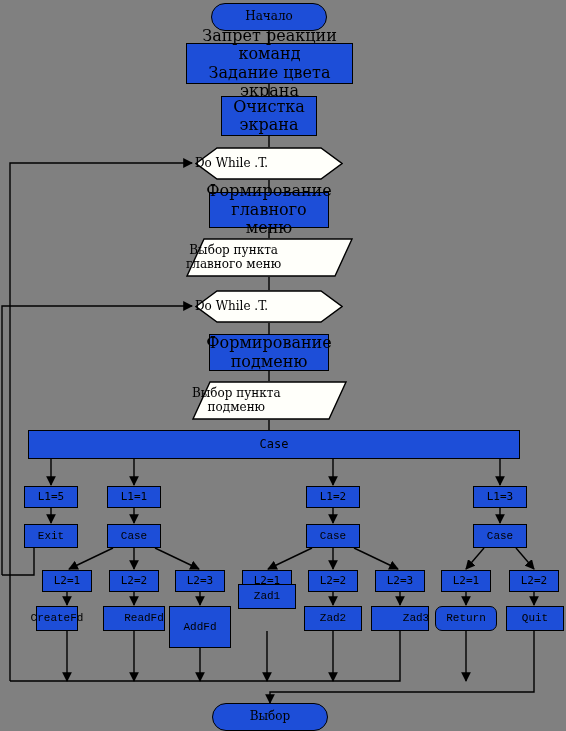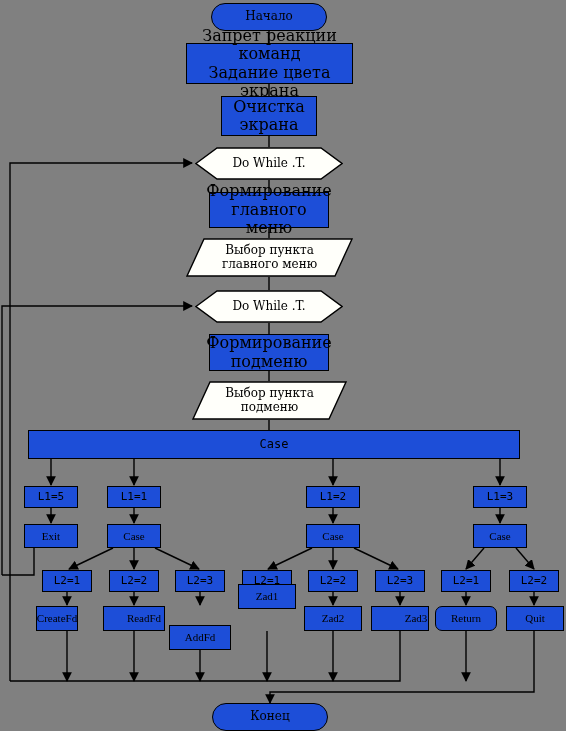--- a/index.html
+++ b/index.html
@@ -38,30 +38,29 @@
     border-radius: 999px;
     font-size: 12px;
   }
   .process { font-size: 16px; }
   .smallbox {
     font-size: 11px;
     font-family: "DejaVu Sans Mono", "Liberation Mono", monospace;
   }
   .tinybox {
     font-size: 11px;
-    font-family: Liberation Serif, serif;
+    font-family: Liberation Mono, monospace;
     text-align: right;
   }
   .casebar { font-size: 12px; font-family: "DejaVu Sans Mono", "Liberation Mono", monospace; }
   .shape {
     position: absolute;
     box-sizing: border-box;
     display: flex;
     align-items: center;
-    justify-content: center;
     text-align: center;
     color: #000;
     line-height: 1.15;
     white-space: pre-line;
     font-size: 12px;
   }
   .shape .lbl { position: relative; z-index: 2; }
   .shape svg { position: absolute; left: 0; top: 0; }
 </style>
 </head>
@@ -204,22 +203,22 @@
   <div class="node smallbox" style="left:109px; top:570px; width:50px; height:22px;">L2=2</div>
   <div class="node smallbox" style="left:175px; top:570px; width:50px; height:22px;">L2=3</div>
   <div class="node smallbox" style="left:242px; top:570px; width:50px; height:22px;">L2=1</div>
   <div class="node smallbox" style="left:308px; top:570px; width:50px; height:22px;">L2=2</div>
   <div class="node smallbox" style="left:375px; top:570px; width:50px; height:22px;">L2=3</div>
   <div class="node smallbox" style="left:441px; top:570px; width:50px; height:22px;">L2=1</div>
   <div class="node smallbox" style="left:509px; top:570px; width:50px; height:22px;">L2=2</div>
 
   <div class="node tinybox" style="left:36px; top:606px; width:42px; height:25px;">CreateFd</div>
   <div class="node tinybox" style="left:103px; top:606px; width:62px; height:25px;padding-left:20px;">ReadFd</div>
-  <div class="node tinybox" style="left:169px; top:625px; width:62px; height:25px;">AddFd</div>
+  <div class="node tinybox" style="left:169px; top:606px; width:62px; height:42px;">AddFd</div>
   <div class="node tinybox" style="left:238px; top:584px; width:58px; height:25px;">Zad1</div>
   <div class="node tinybox" style="left:304px; top:606px; width:58px; height:25px;">Zad2</div>
   <div class="node tinybox" style="left:371px; top:606px; width:58px; height:25px;padding-left:32px;">Zad3</div>
   <div class="node tinybox" style="left:435px; top:606px; width:62px; height:25px;border-radius:7px;">Return</div>
   <div class="node tinybox" style="left:506px; top:606px; width:58px; height:25px;">Quit</div>
 
-  <div class="node terminal" style="left:212px; top:703px; width:116px; height:28px;">Конец</div>
+  <div class="node terminal" style="left:212px; top:703px; width:116px; height:28px;">Выбор</div>
 
 </div>
 
 </body></html>

